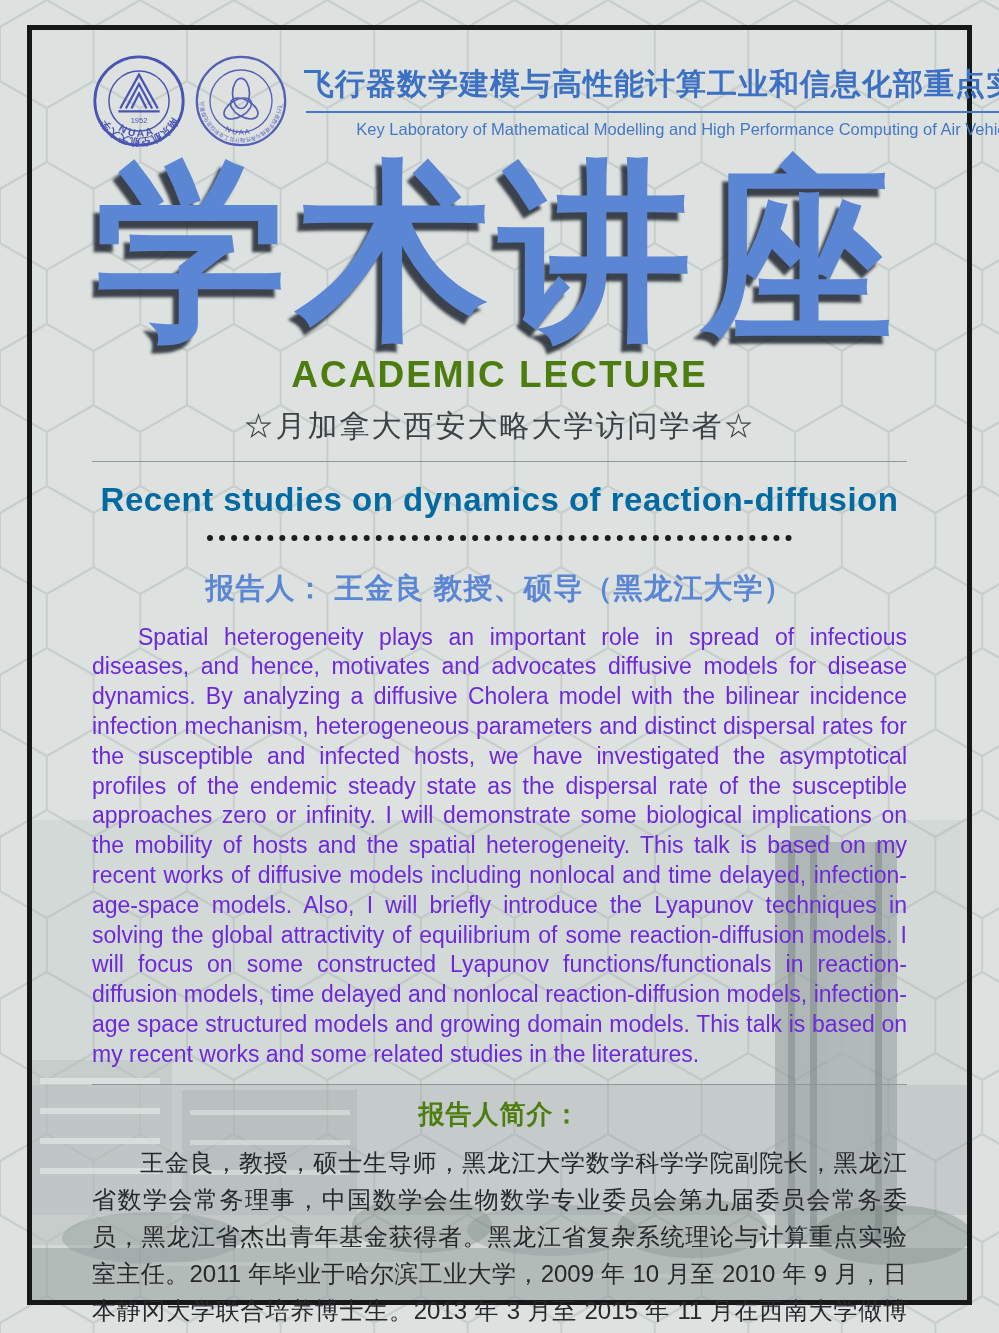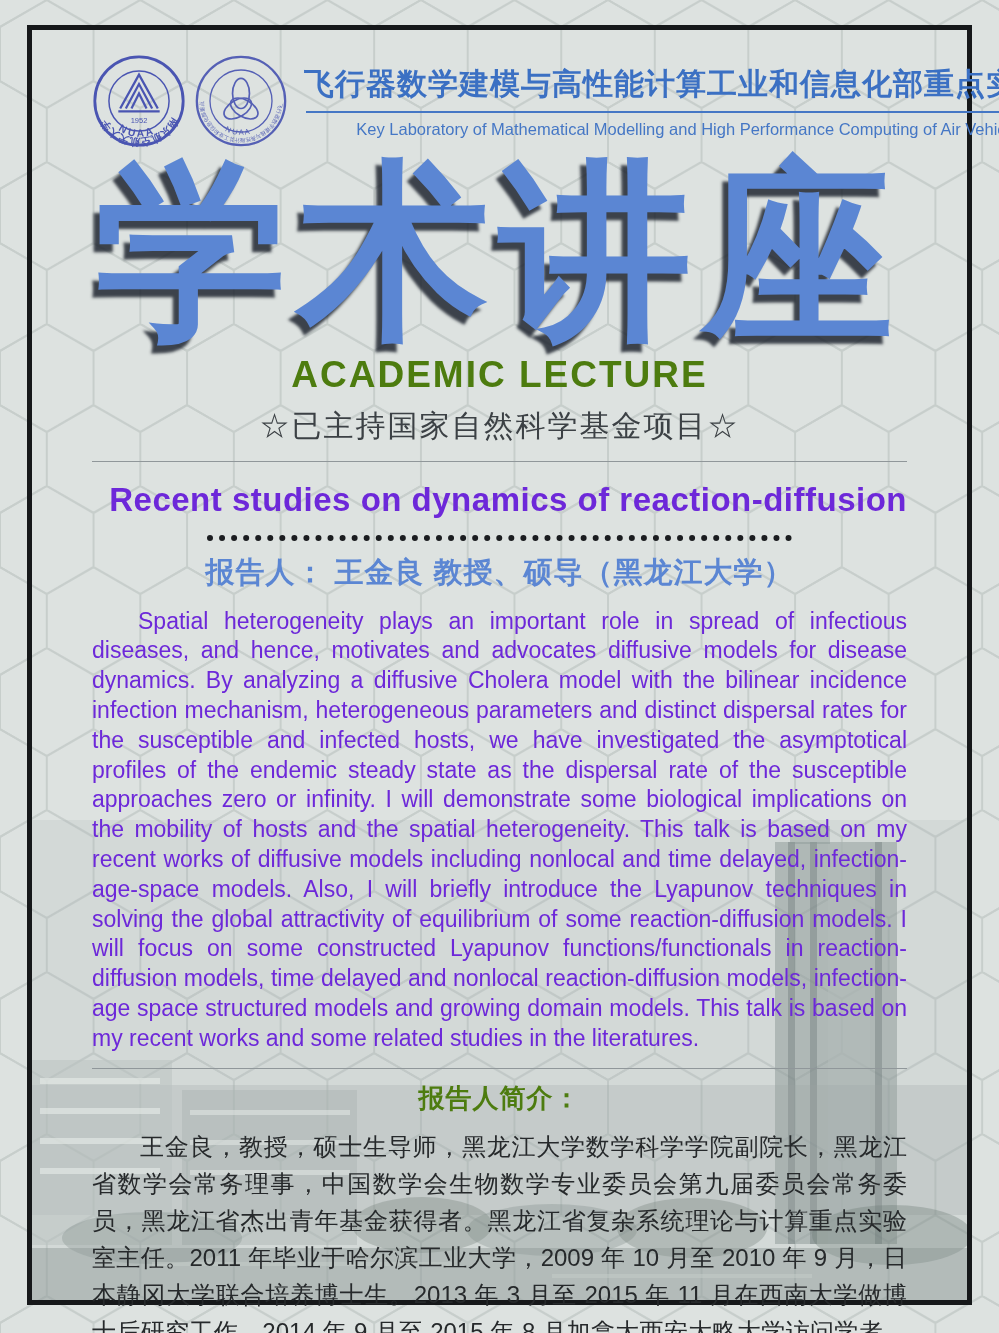--- a/index.html
+++ b/index.html
@@ -39,29 +39,29 @@
   .en-title{
     margin-top:4px;text-align:center;font-size:37px;font-weight:700;
     letter-spacing:2px;color:#4d7c0f;
   }
   .series{
     margin-top:10px;text-align:center;font-size:30px;color:#3c4145;letter-spacing:2px;
   }
   .thin-rule{border:0;border-top:1.5px solid #90979a;margin:14px 0 0;}
   
   .talk-title{
-    margin-top:14px;text-align:right;color:#6d28d9;font-weight:800;
+    margin-top:14px;text-align:center;color:#0369a1;font-weight:800;
     font-size:33px;line-height:1.48;letter-spacing:0.5px;
   }
   .dotted-rule{
     width:585px;margin:10px auto 0;height:0;
     border-bottom:6px dotted #1b1d20;
   }
   .speaker-line{
-    margin-top:12px;text-align:center;color:#5b86d3;font-weight:800;
+    margin-top:28px;text-align:center;color:#5b86d3;font-weight:800;
     font-size:29px;letter-spacing:1px;
   }
   .abstract{
     margin-top:14px;font-size:23px;line-height:29.8px;color:#6d28d9;
     text-align:justify;text-indent:2em;
   }
   
   .bio-heading{
     margin-top:12px;text-align:center;color:#4d7c0f;font-weight:800;font-size:26px;letter-spacing:1px;
   }
@@ -172,21 +172,21 @@
     </div>
     <div class="head-text">
       <div class="lab-zh">飞行器数学建模与高性能计算工业和信息化部重点实验室</div>
       <div class="lab-rule"></div>
       <div class="lab-en">Key Laboratory of Mathematical Modelling and High Performance Computing of Air Vehicles</div>
     </div>
   </div>
 
   <div class="big-title">学术讲座</div>
   <div class="en-title">ACADEMIC LECTURE</div>
-  <div class="series">☆已主持国家自然科学基金项目☆</div>
+  <div class="series">☆月加拿大西安大略大学访问学者☆</div>
 
   <hr class="thin-rule">
 
   <div class="talk-title">
     <div>Recent studies on dynamics of reaction-diffusion</div>
   </div>
   <div class="dotted-rule"></div>
   <div class="speaker-line">
     <span>报告人：</span>
     <span>王金良 教授、硕导（黑龙江大学）</span>

